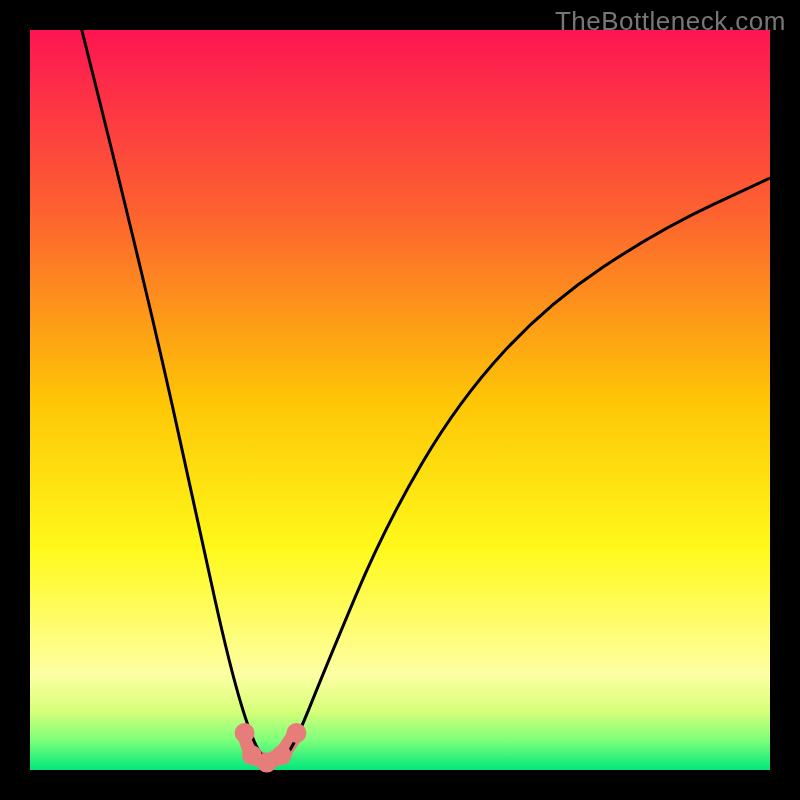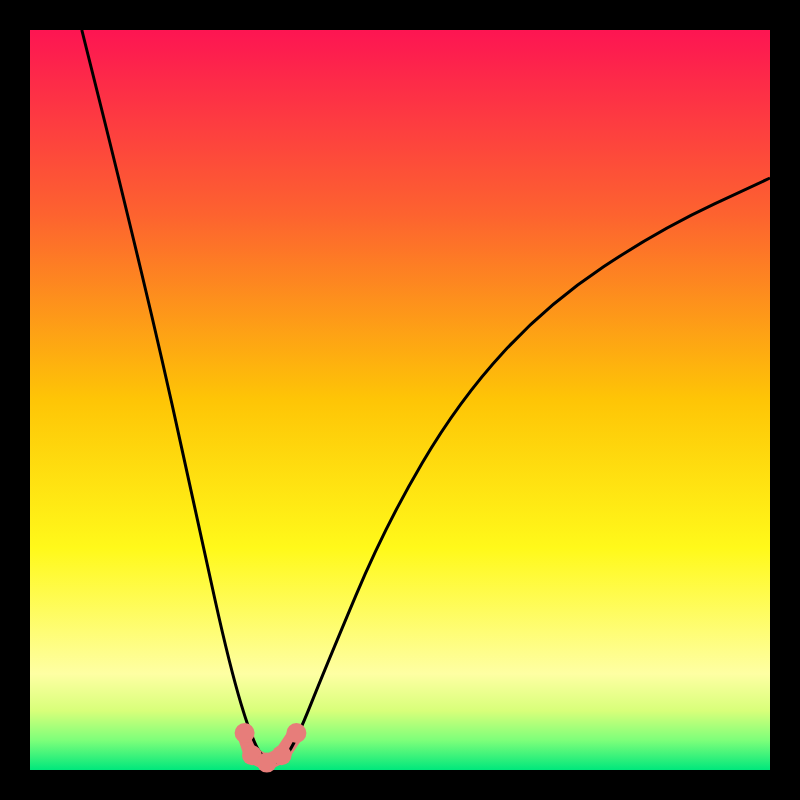--- a/index.html
+++ b/index.html
@@ -65,13 +65,14 @@
 
     <g id="dots">
         <circle cx="244.6" cy="733" r="10" fill="#E77D7A"></circle>
         <circle cx="252" cy="755.2" r="10" fill="#E77D7A"></circle>
         <circle cx="266.8" cy="762.6" r="10" fill="#E77D7A"></circle>
         <circle cx="281.6" cy="755.2" r="10" fill="#E77D7A"></circle>
         <circle cx="296.4" cy="733" r="10" fill="#E77D7A"></circle>
       </g>
   </svg>
 
+  <div class="watermark">TheBottleneck.com</div>
 </div>
 
 </body></html>

